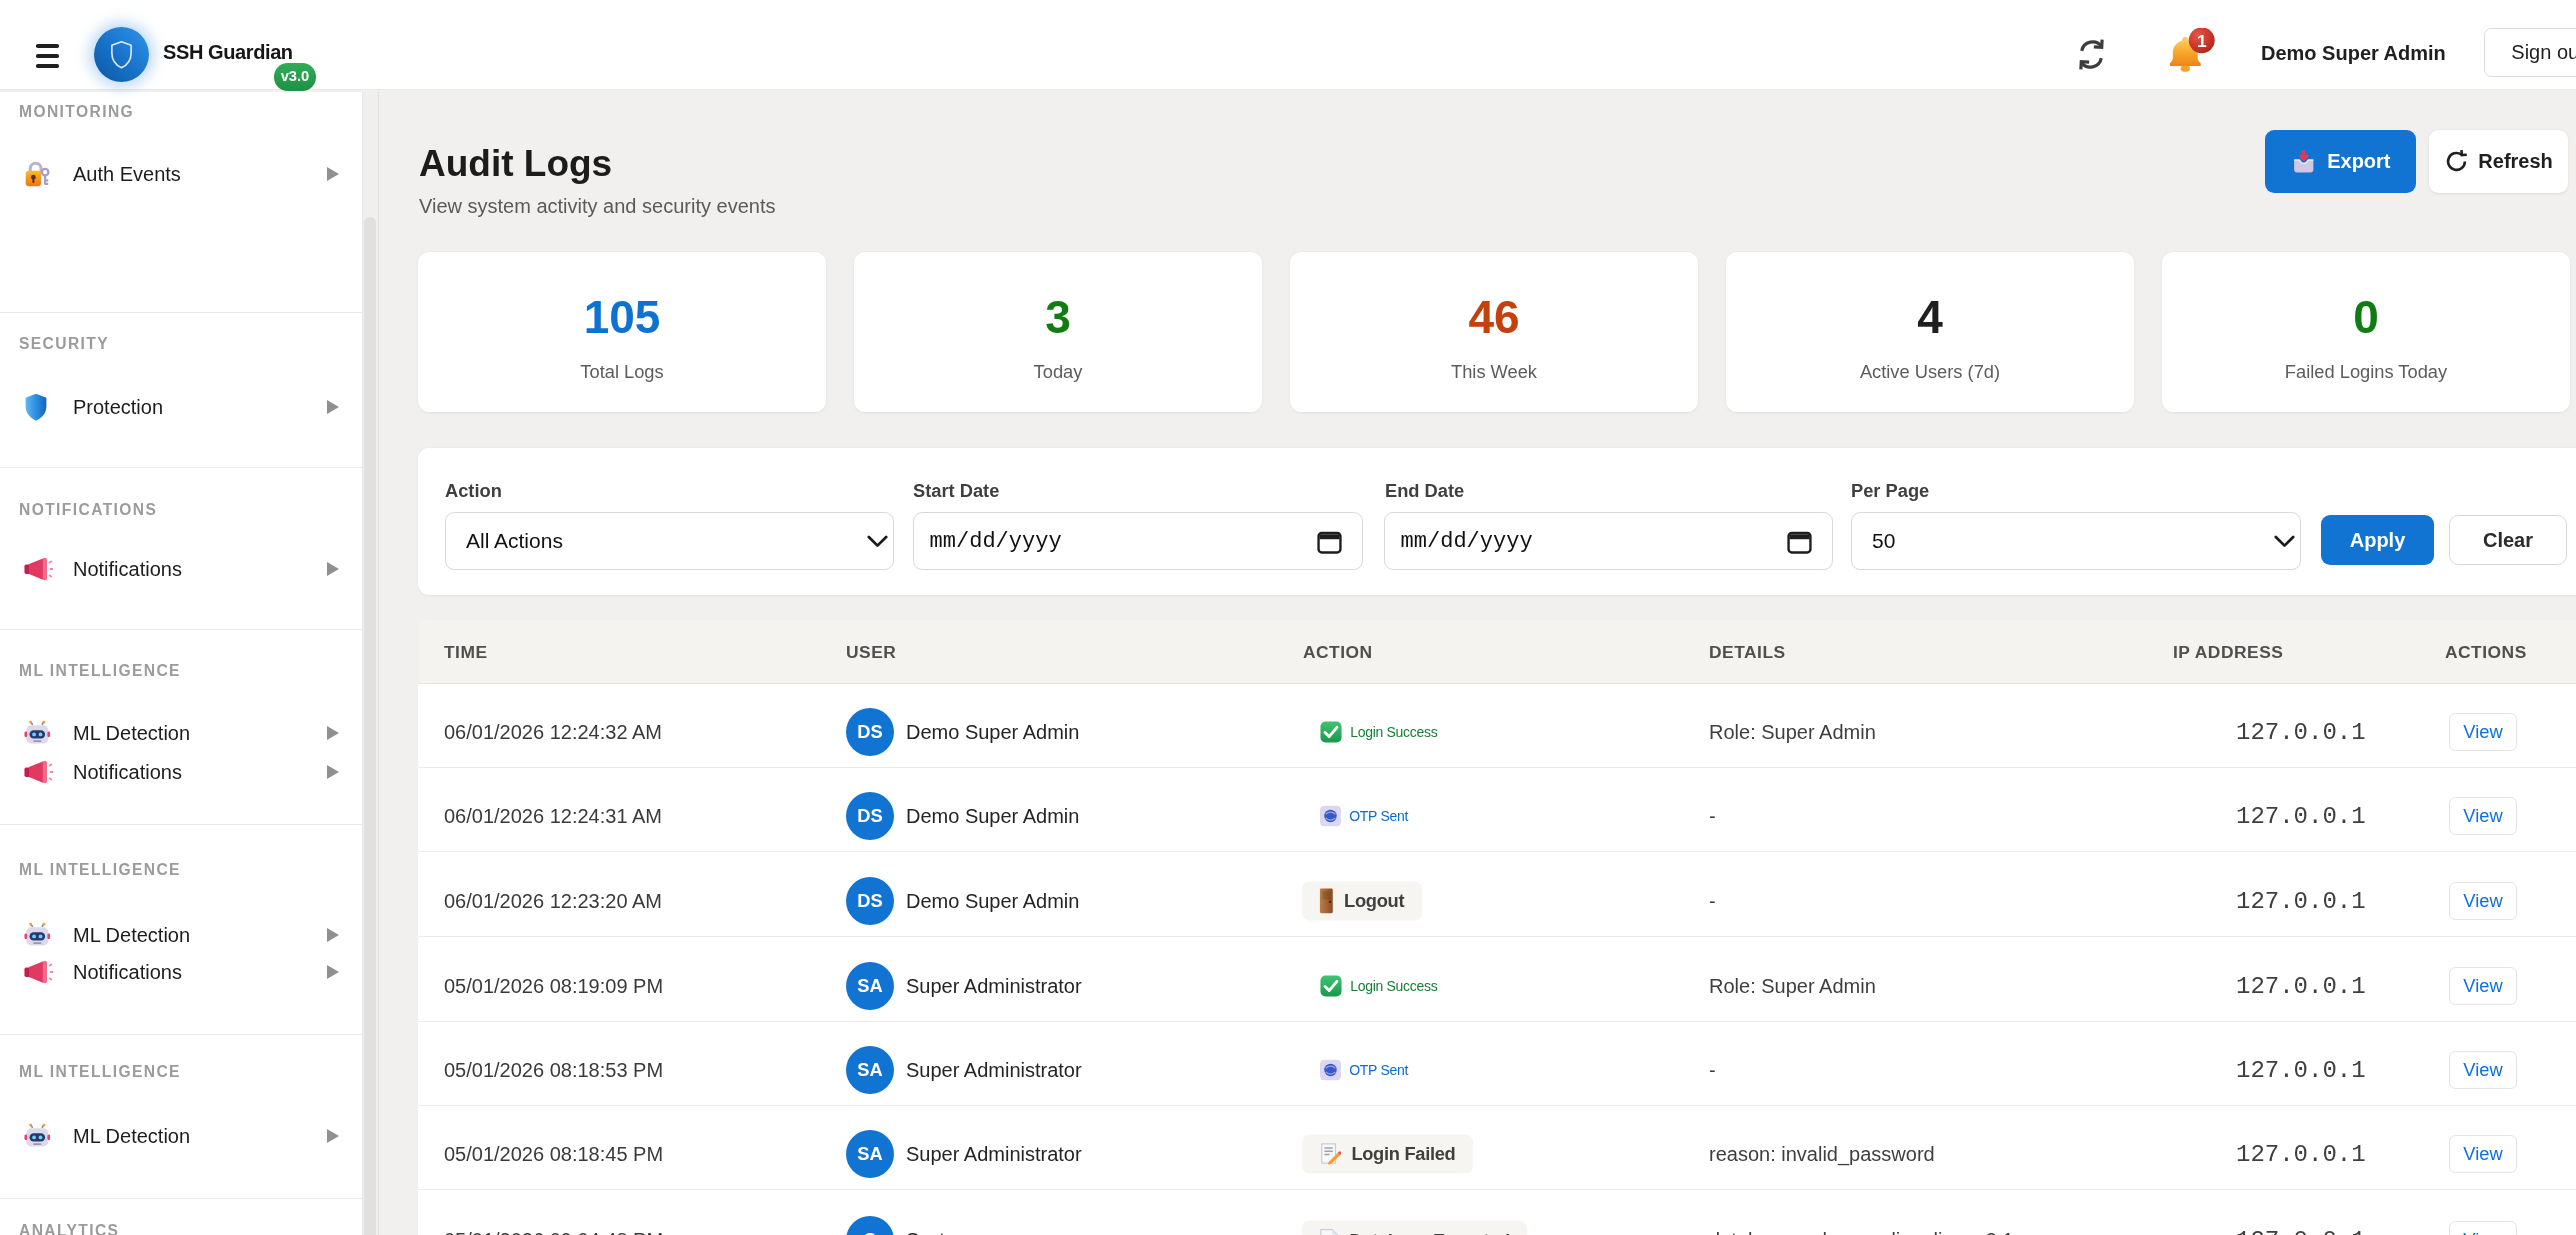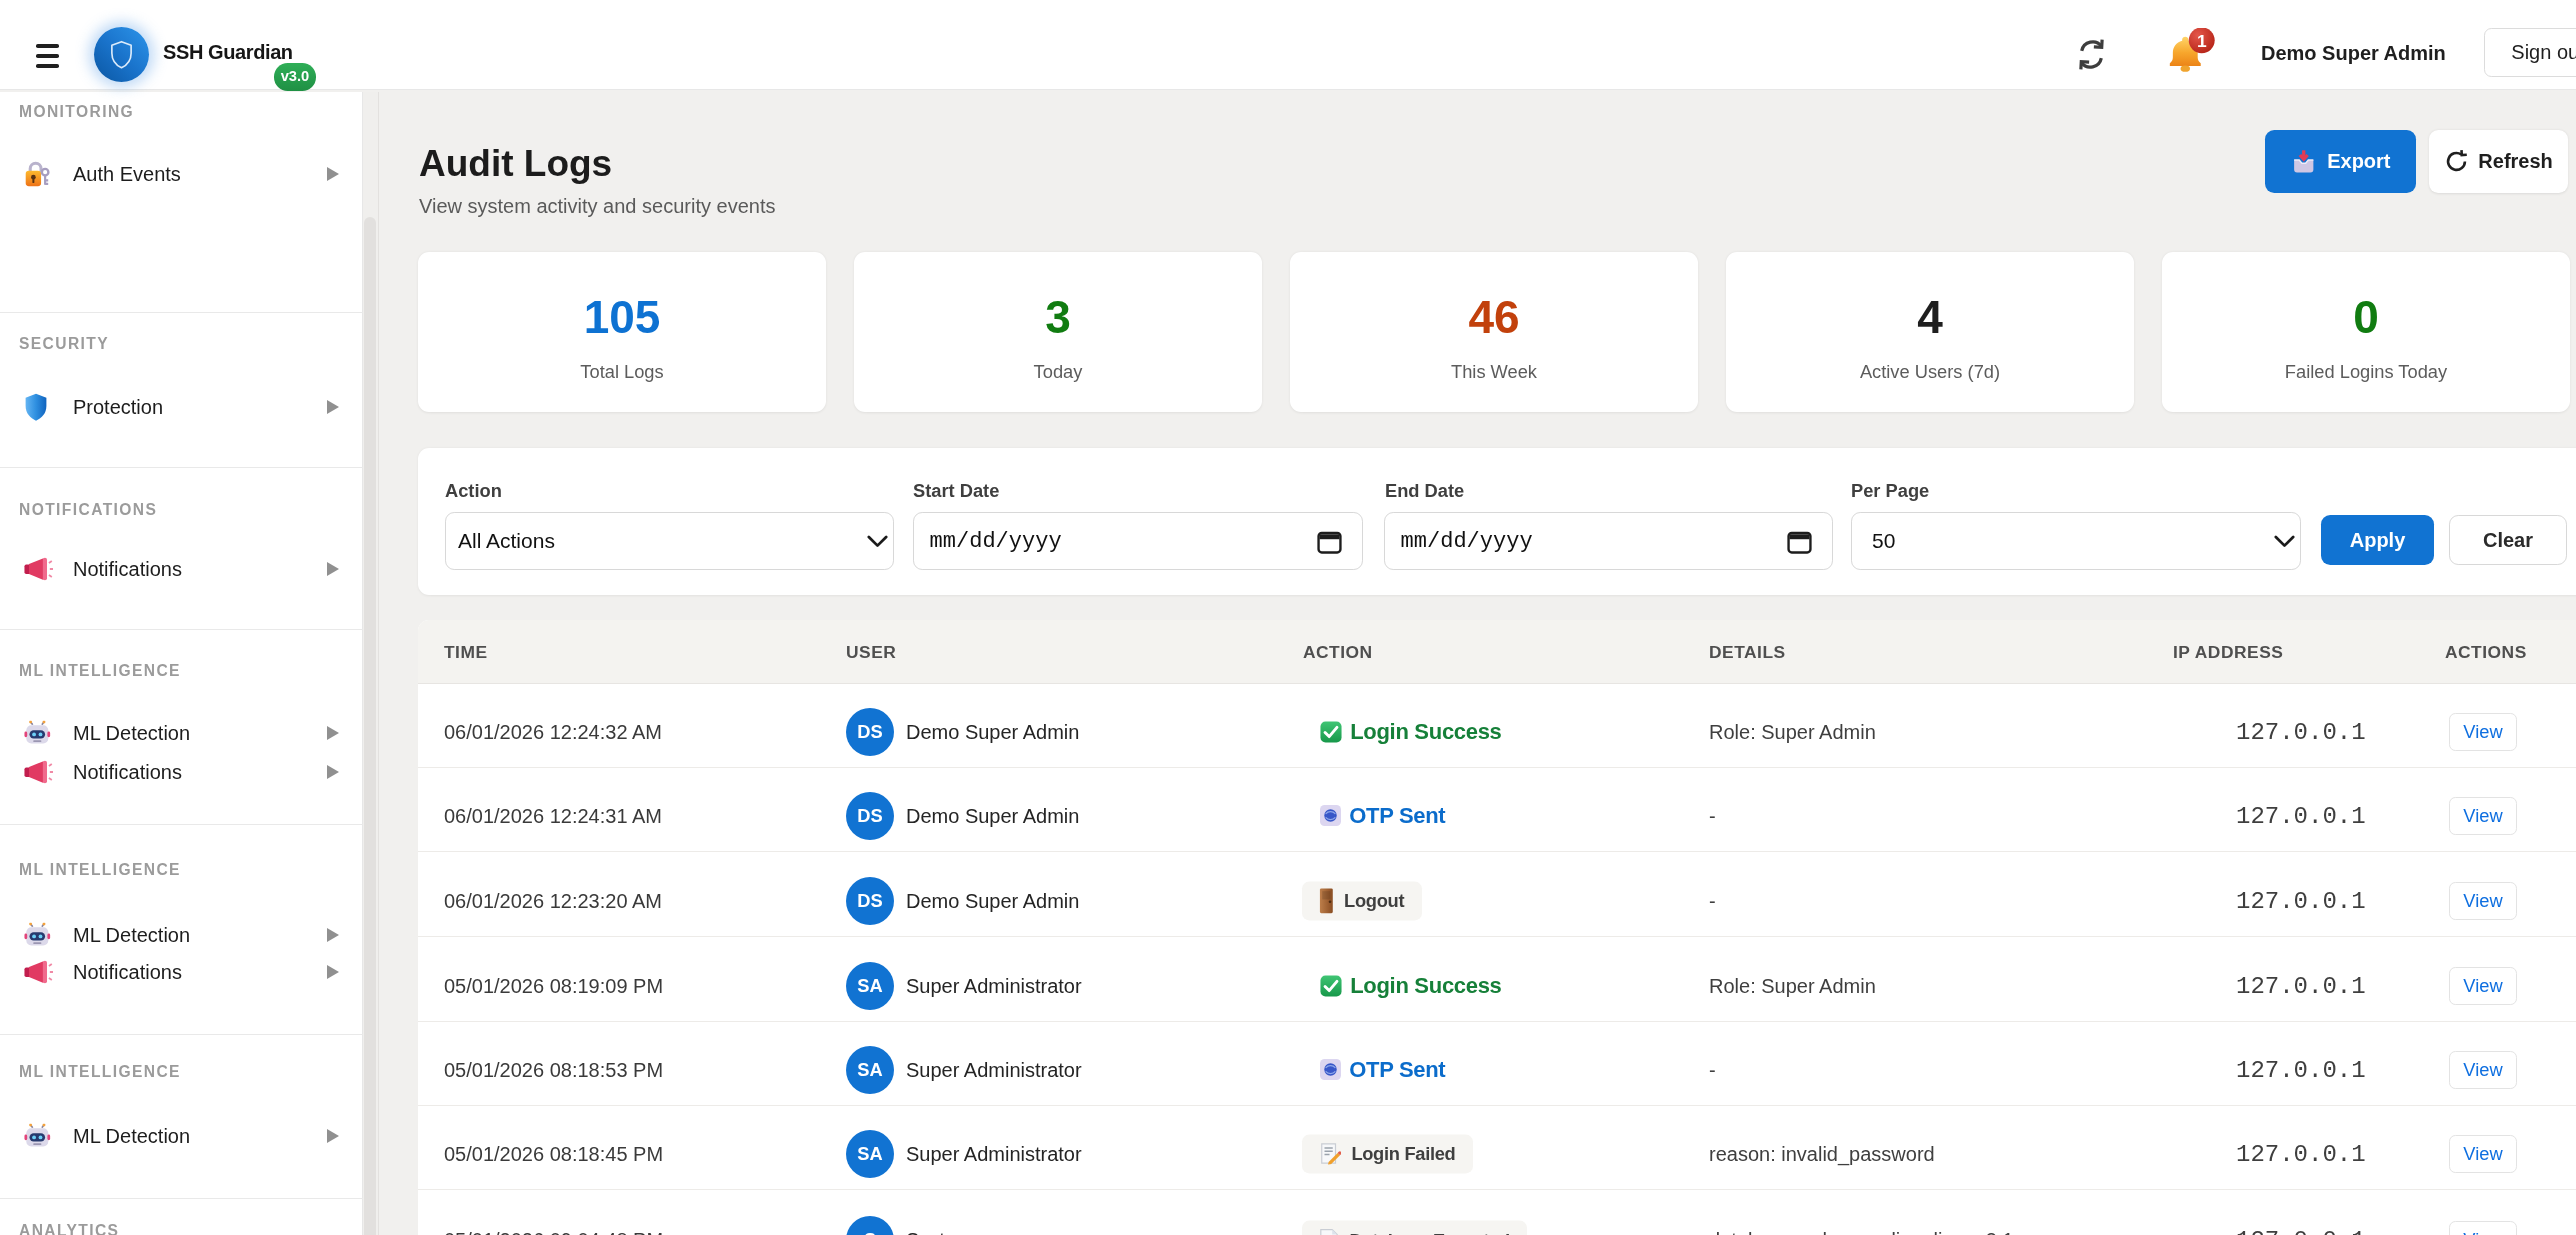--- a/index.html
+++ b/index.html
@@ -65,21 +65,21 @@
   .row { position:absolute; left:0; width:2198px; height:84px; border-bottom:0.9px solid #edebe8; }
   .cell { position:absolute; top:calc(50% + 6.4px); transform:translateY(-50%); font-size:20px; color:#3a3a3a; }
   .avatar { position:absolute; left:428px; top:calc(50% + 6.4px); transform:translateY(-50%); width:48px; height:48px;
     border-radius:50%; background:#1173d2; color:#fff; font-size:18.3px; font-weight:bold;
     display:flex; align-items:center; justify-content:center; }
   .uname { position:absolute; left:488px; top:calc(50% + 6.4px); transform:translateY(-50%); font-size:20px; color:#252525; }
   .pill { position:absolute; left:884px; top:calc(50% + 6.4px); transform:translateY(-50%); height:39px; background:#f6f5f2;
     border-radius:7.3px; display:flex; align-items:center; padding:0 17.4px; gap:10px; }
   .pill span { font-size:18.3px; font-weight:bold; color:#3f3f3f; letter-spacing:-0.3px; }
   .flatact { position:absolute; left:902px; top:calc(50% + 6.4px); transform:translateY(-50%); display:flex; align-items:center; gap:8.2px; }
-  .flatact span { font-size:22px; font-weight:bold; letter-spacing:-0.3px; }
+  .flatact span { font-size:14px; font-weight:normal; letter-spacing:-0.3px; }
   .ip { position:absolute; left:1818px; top:calc(50% + 6.4px); transform:translateY(-50%);
     font-family:Liberation Mono, monospace; font-size:24px; color:#3f3f3f; }
   .viewbtn { position:absolute; left:2031px; top:calc(50% + 6.4px); transform:translateY(-50%); width:68px; height:38px;
     background:#fff; border:1.8px solid #e3e3e3; border-radius:6.4px; color:#0f6fe0; font-size:18.3px;
     display:flex; align-items:center; justify-content:center; }
   .det { position:absolute; left:1291px; top:calc(50% + 6.4px); transform:translateY(-50%); font-size:20px; color:#3f3f3f; }
 </style>
 </head>
 <body>
 
@@ -301,21 +301,21 @@
 <div class="card" style="left:2162px">
     <div class="num" style="color:#117c11">0</div>
     <div class="lbl">Failed Logins Today</div>
   </div>
 
 <div id="filter"></div>
 <div class="flabel" style="left:445px">Action</div>
 <div class="flabel" style="left:913px">Start Date</div>
 <div class="flabel" style="left:1385px">End Date</div>
 <div class="flabel" style="left:1851px">Per Page</div>
-<div class="fbox" style="left:445px; width:449px; padding-left:12px;">
+<div class="fbox" style="left:445px; width:449px; padding-left:20px;">
   <div class="ph">All Actions</div>
   <svg style="position:absolute; right:4.6px; top:22px" width="21" height="13" viewBox="0 0 23 14">
     <path d="M2 2 L11.5 11.5 L21 2" fill="none" stroke="#1b1b1b" stroke-width="3" stroke-linecap="round" stroke-linejoin="round"></path>
   </svg>
 </div>
 <div class="fbox" style="left:913px; width:450px; padding-left:15.6px;">
   <div class="ph" style="font-family:'Liberation Mono',monospace; font-size:22px;">mm/dd/yyyy</div>
   <svg style="position:absolute; right:17.4px; top:13px" width="31" height="31" viewBox="0 0 34 34">
     <rect x="5" y="7.5" width="24" height="21.5" rx="3.5" fill="none" stroke="#1d1d1d" stroke-width="2.6"></rect>
     <path d="M6 9 h22 v5.5 H6 Z" fill="#1d1d1d"></path>

